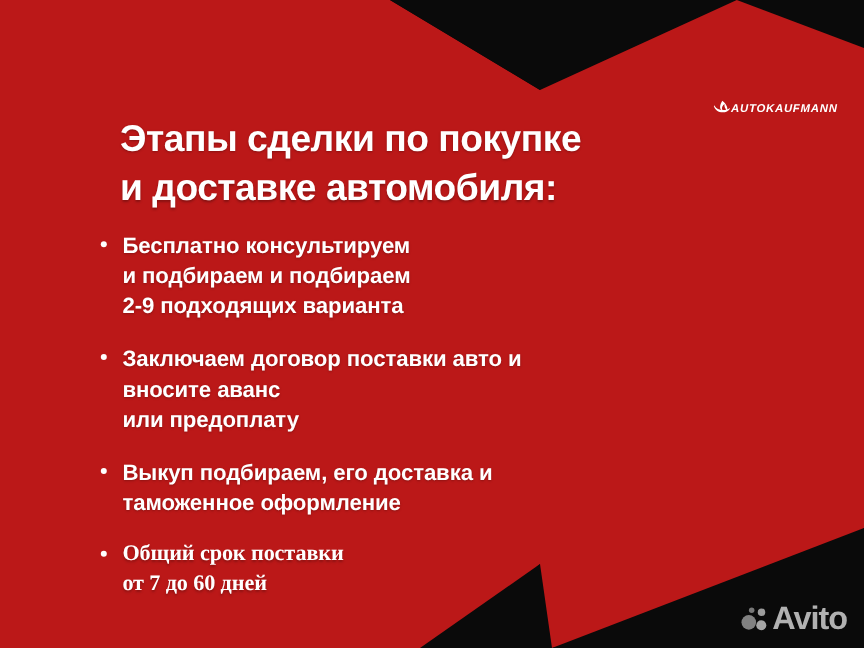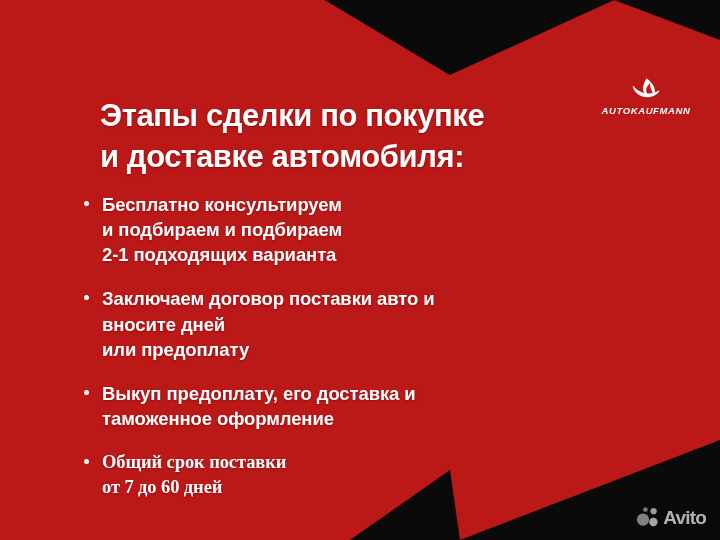--- a/index.html
+++ b/index.html
@@ -37,21 +37,21 @@
     white-space: pre-line;
     text-shadow: 0 1px 2px rgba(0,0,0,0.28);
   }
   
   .logo {
     position: absolute;
     left: 594px;
     top: 76px;
     width: 104px;
     display: flex;
-    flex-direction: column;
+    flex-direction: row;
     align-items: center;
   }
   .logo-mark {
     width: 30px;
     height: 28px;
     display: block;
   }
   .logo-word {
     margin-top: 1px;
     color: #ffffff;
@@ -102,21 +102,21 @@
     align-items: center;
     opacity: 0.82;
   }
   .wm-dots {
     width: 24px;
     height: 24px;
     margin-right: 3px;
   }
   .wm-text {
     color: #d6d6d6;
-    font-size: 19px;
+    font-size: 27px;
     font-weight: 700;
     letter-spacing: -0.8px;
     line-height: 1;
   }
 </style>
 </head>
 <body>
 
 <div id="poster">
 
@@ -150,31 +150,31 @@
                C2.9 10.2 2.7 10.0 2.4 10.0 Z" fill="#ffffff"></path>
     </svg>
     <span class="logo-word">AUTOKAUFMANN</span>
   </div>
 
   <div class="bullets">
     <div class="bullet-item">
       <span class="bullet-dot"></span>
       <span class="bullet-text">Бесплатно консультируем
 и подбираем и подбираем
-2-1 подходящих варианта</span>
+2-9 подходящих варианта</span>
     </div>
     <div class="bullet-item">
       <span class="bullet-dot"></span>
       <span class="bullet-text">Заключаем договор поставки авто и
-вносите дней
+вносите аванс
 или предоплату</span>
     </div>
     <div class="bullet-item">
       <span class="bullet-dot"></span>
-      <span class="bullet-text">Выкуп предоплату, его доставка и
+      <span class="bullet-text">Выкуп подбираем, его доставка и
 таможенное оформление</span>
     </div>
     <div class="bullet-item">
       <span class="bullet-dot"></span>
       <span class="bullet-text">Общий срок поставки
 от 7 до 60 дней</span>
     </div>
   </div>
 
   <div class="watermark">

